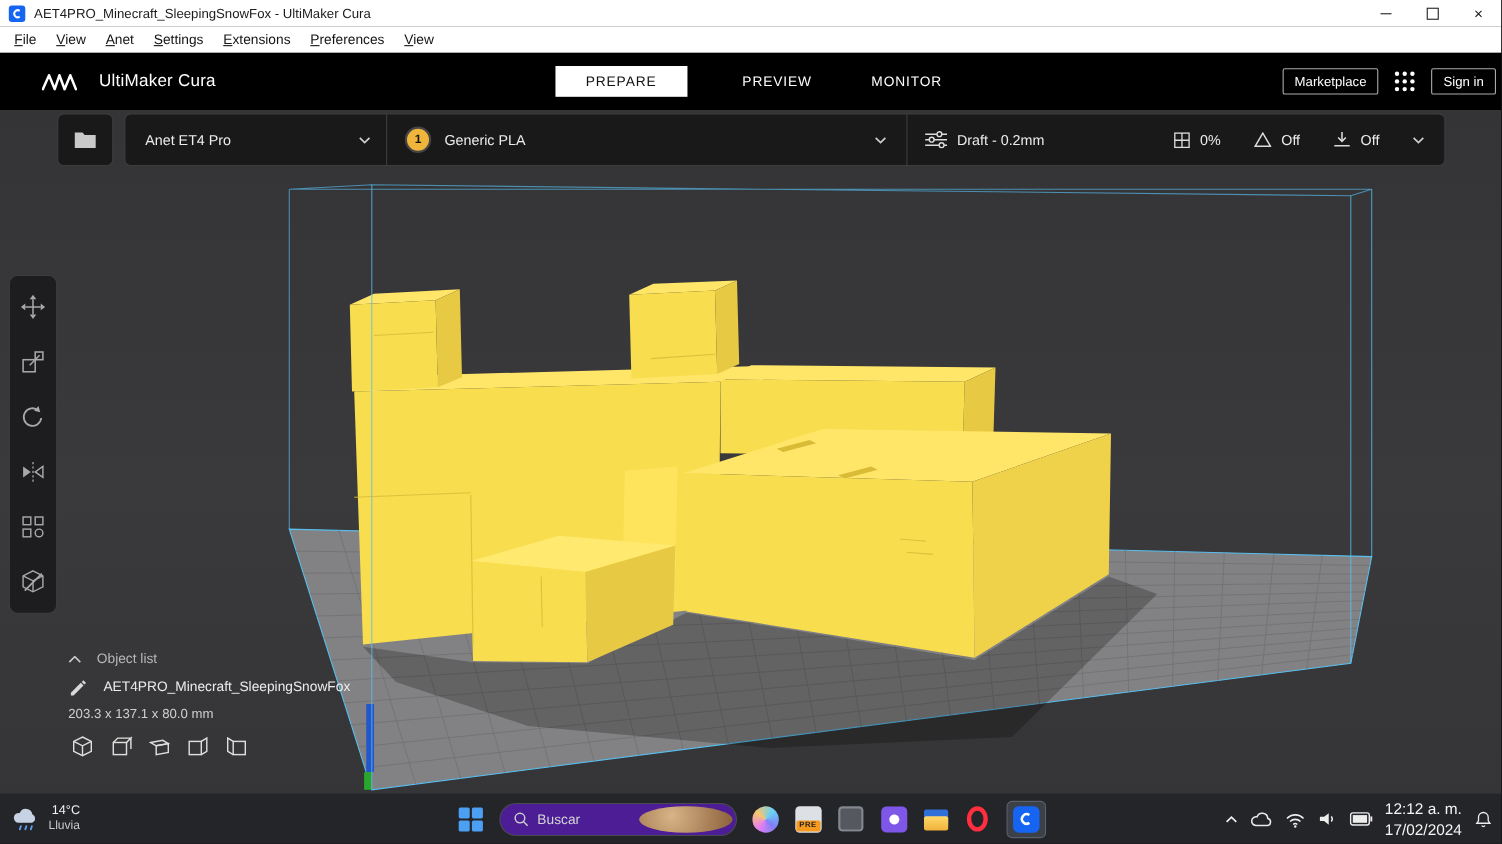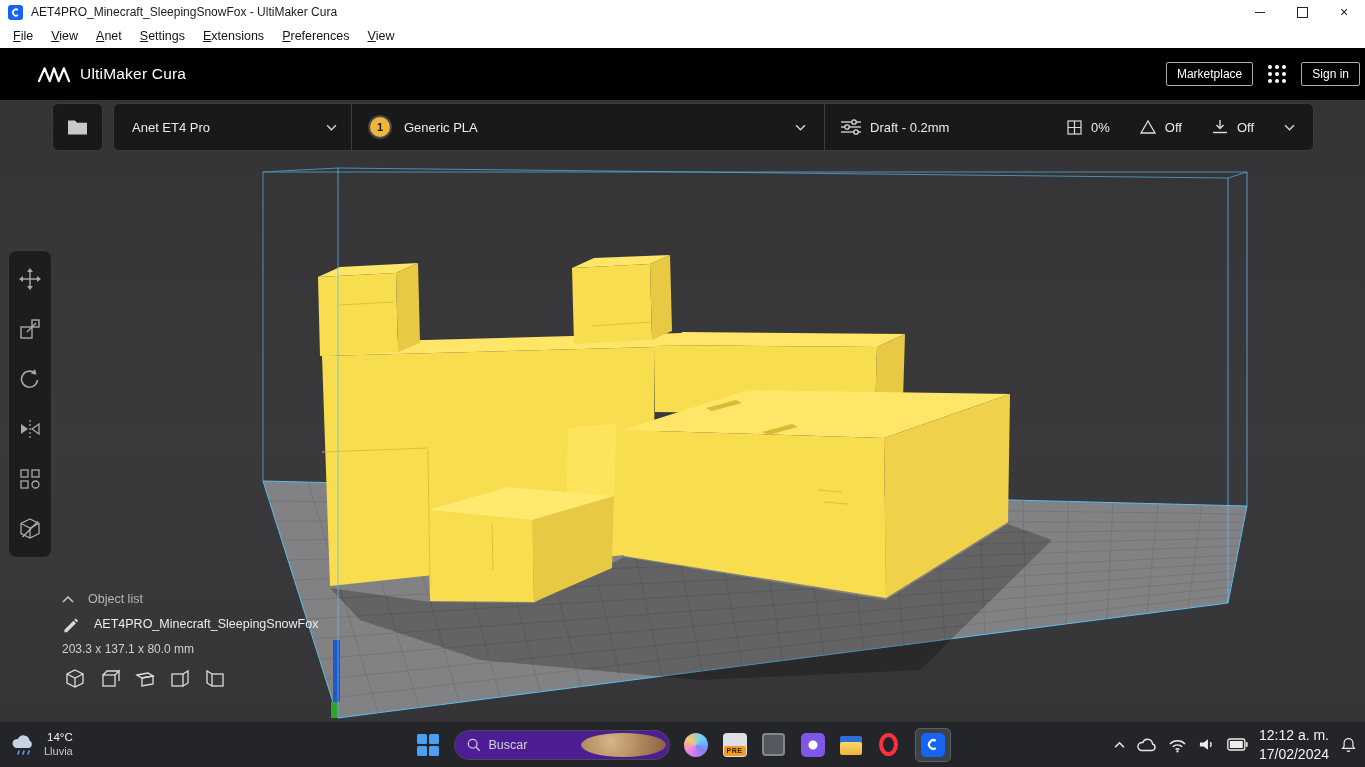--- a/index.html
+++ b/index.html
@@ -16,21 +16,21 @@
   .glyph-min{width:10px;height:1px;background:#222;display:block;}
   .glyph-max{width:9px;height:9px;border:1px solid #222;display:block;}
   
   .menubar{position:absolute;top:24px;left:0;right:0;height:24px;background:#fff;display:flex;
            align-items:center;padding-left:4px;z-index:40;}
   .menu-item{display:inline-block;padding:0 9px;font-size:12.5px;color:#141414;line-height:24px;}
   .menu-item::first-letter{text-decoration:underline;}
   
   .header{position:absolute;top:48px;left:0;right:0;height:52px;background:var(--header-bg,#000);
           display:flex;align-items:center;z-index:40;}
-  .brand{display:flex;align-items:center;gap:10px;margin-left:38px;}
+  .brand{display:flex;align-items:center;gap:20px;margin-left:38px;}
   .brand-text{color:#fff;font-size:15.5px;font-weight:500;letter-spacing:.2px;}
   .stage-tabs{position:absolute;left:50%;transform:translateX(-50%);display:flex;align-items:center;gap:46px;}
   .tab{color:#fff;font-size:12.5px;letter-spacing:.8px;padding:7px 4px;}
   .tab.active{background:#fff;color:#111;padding:7px 28px;}
   .header-right{margin-left:auto;display:flex;align-items:center;gap:15px;padding-right:5px;}
   .hdr-btn{border:1px solid #ababab;color:#fff;font-size:12px;padding:4px 10px;border-radius:2px;}
   .apps-grid{display:grid;grid-template-columns:repeat(3,4px);grid-auto-rows:4px;gap:3px;}
   .apps-grid i{background:#fff;border-radius:50%;}
   
   .open-btn{position:absolute;left:52px;top:103px;width:51px;height:48px;background:var(--panel-bg,#191919);
@@ -200,20 +200,25 @@
     <span class="menu-item">View</span>
   </div>
 
   <div class="header">
     <div class="brand">
       <svg width="32" height="17" viewBox="0 0 34 18">
         <polyline points="1,16 7,2.5 12.5,16 17,2.5 22,16 27.5,2.5 33,16" fill="none" stroke="#fff" stroke-width="2.4" stroke-linejoin="round" stroke-linecap="round"></polyline>
       </svg>
       <span class="brand-text">UltiMaker Cura</span>
     </div>
+    <div class="stage-tabs">
+      <span class="tab active">PREPARE</span>
+      <span class="tab">PREVIEW</span>
+      <span class="tab">MONITOR</span>
+    </div>
     <div class="header-right">
       <span class="hdr-btn">Marketplace</span>
       <span class="apps-grid">
         <i></i>
           <i></i>
           <i></i>
           <i></i>
           <i></i>
           <i></i>
           <i></i>

